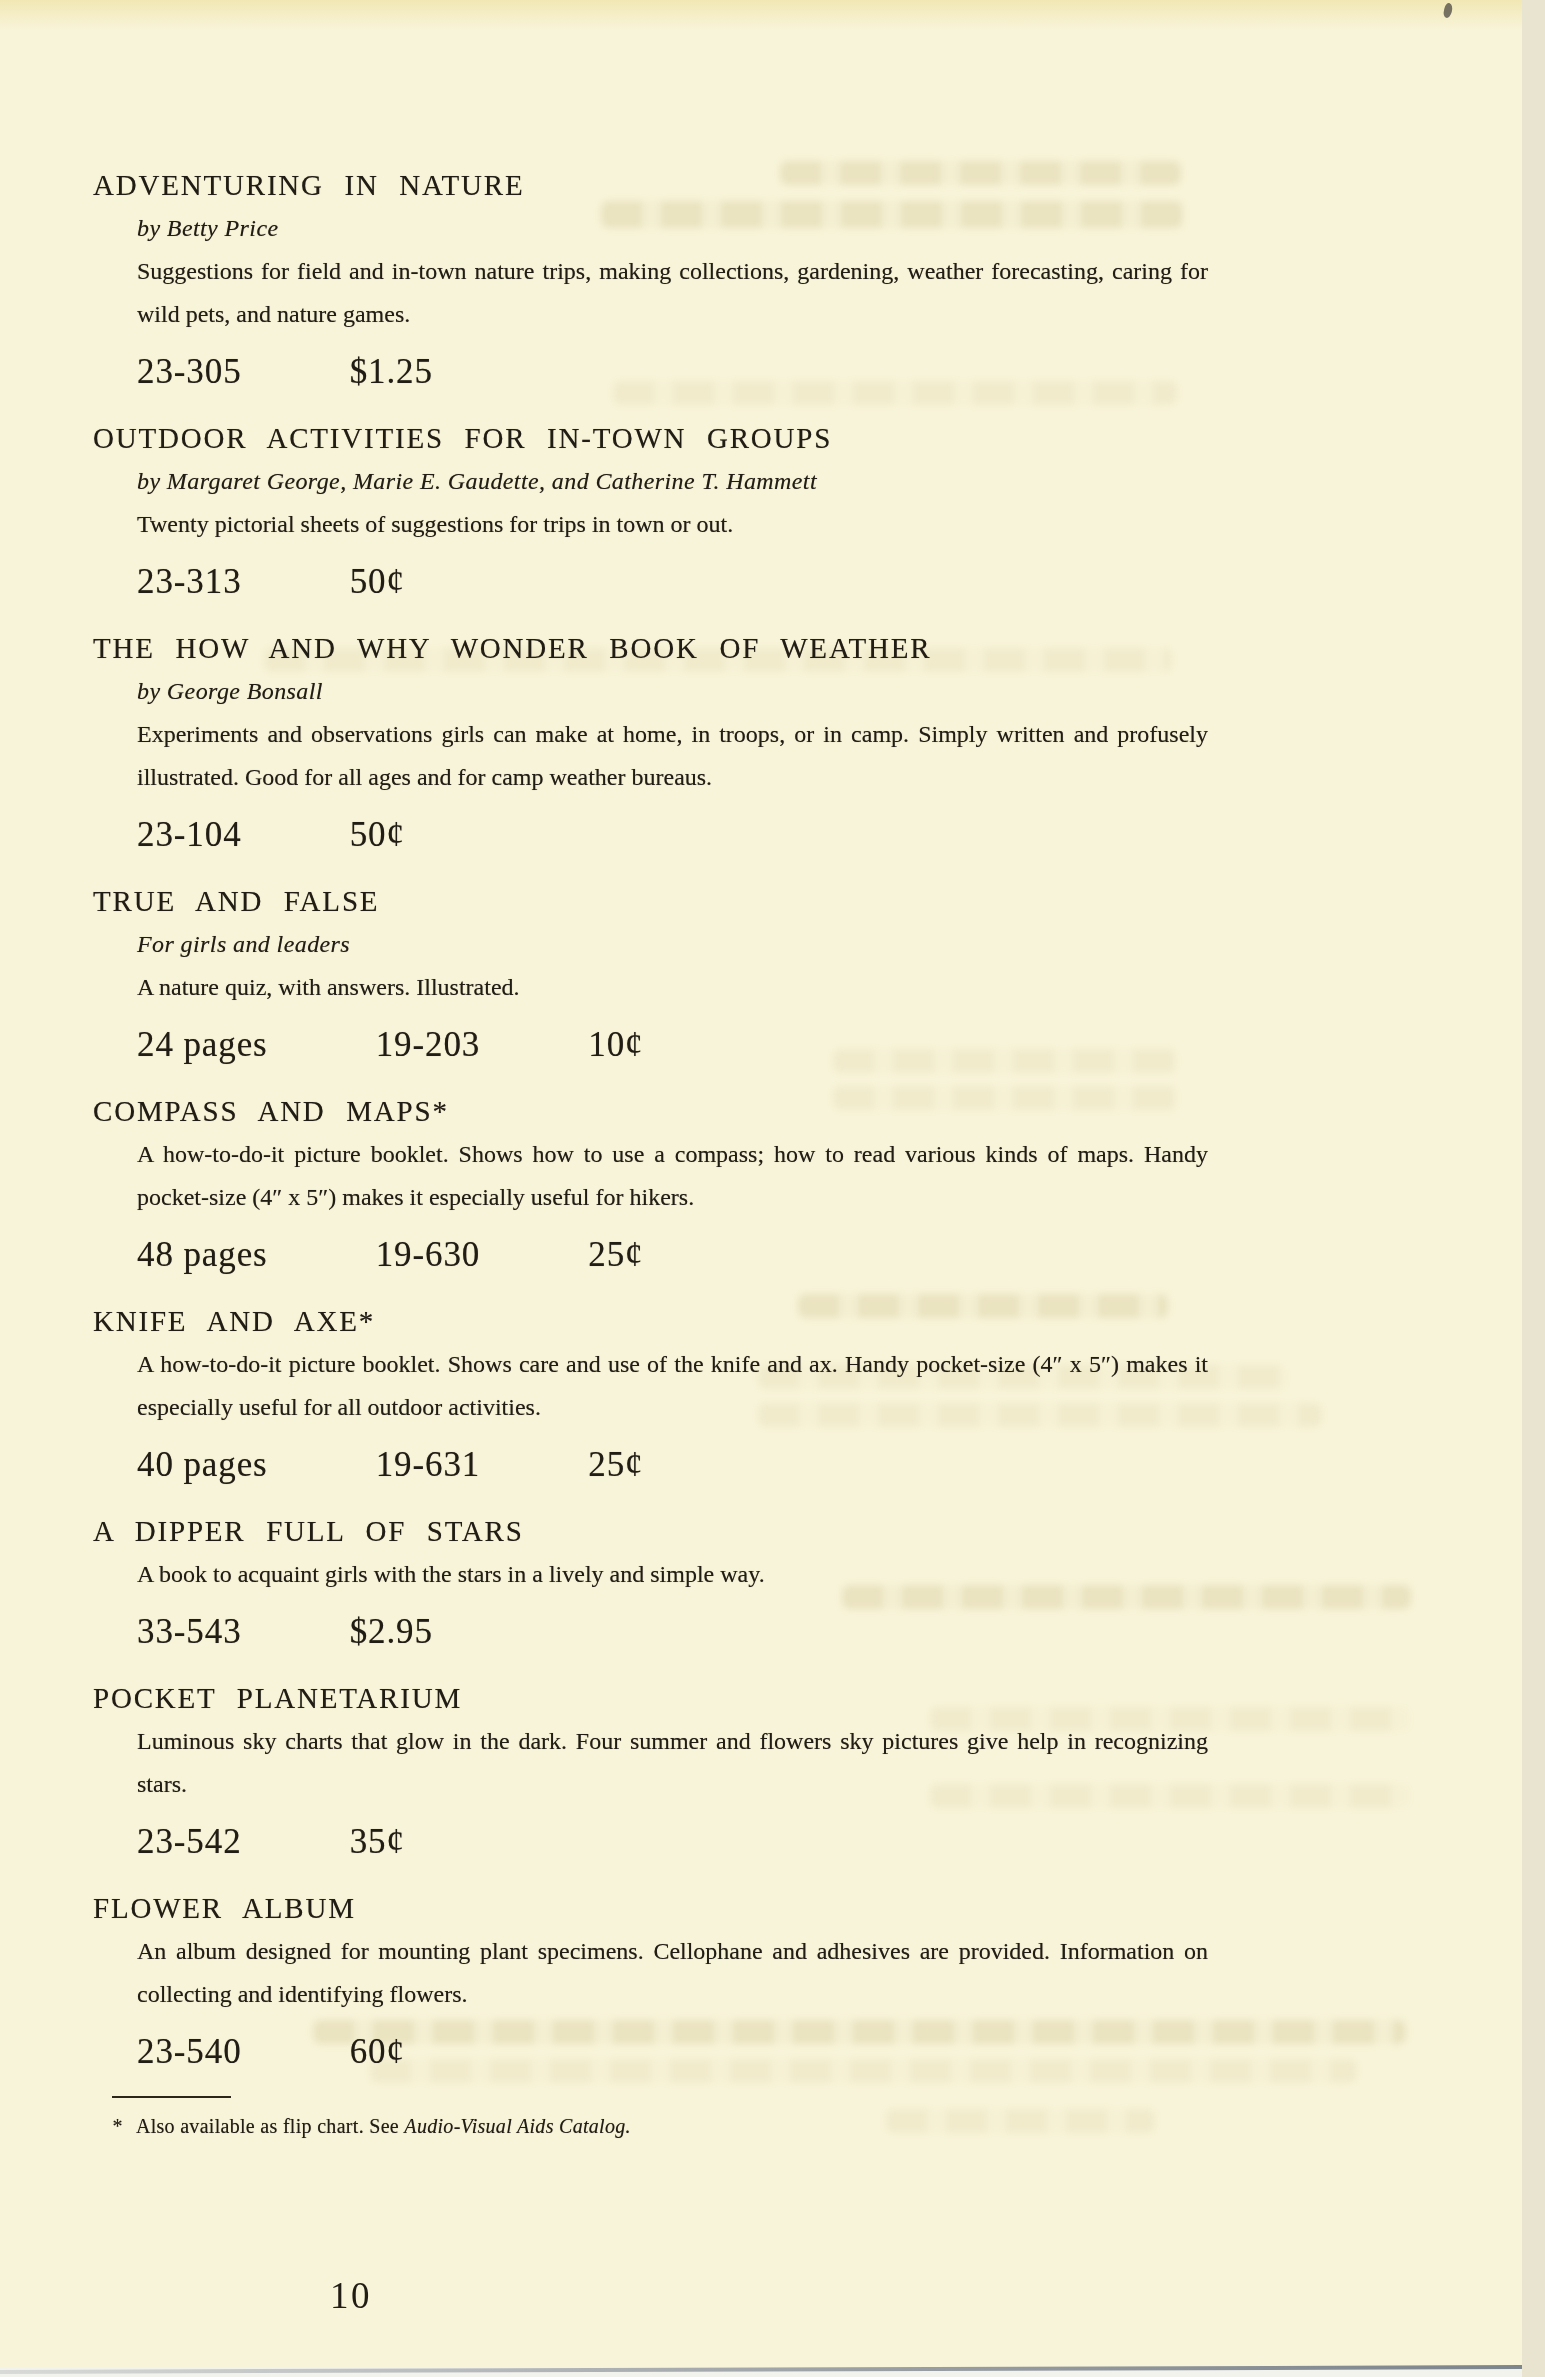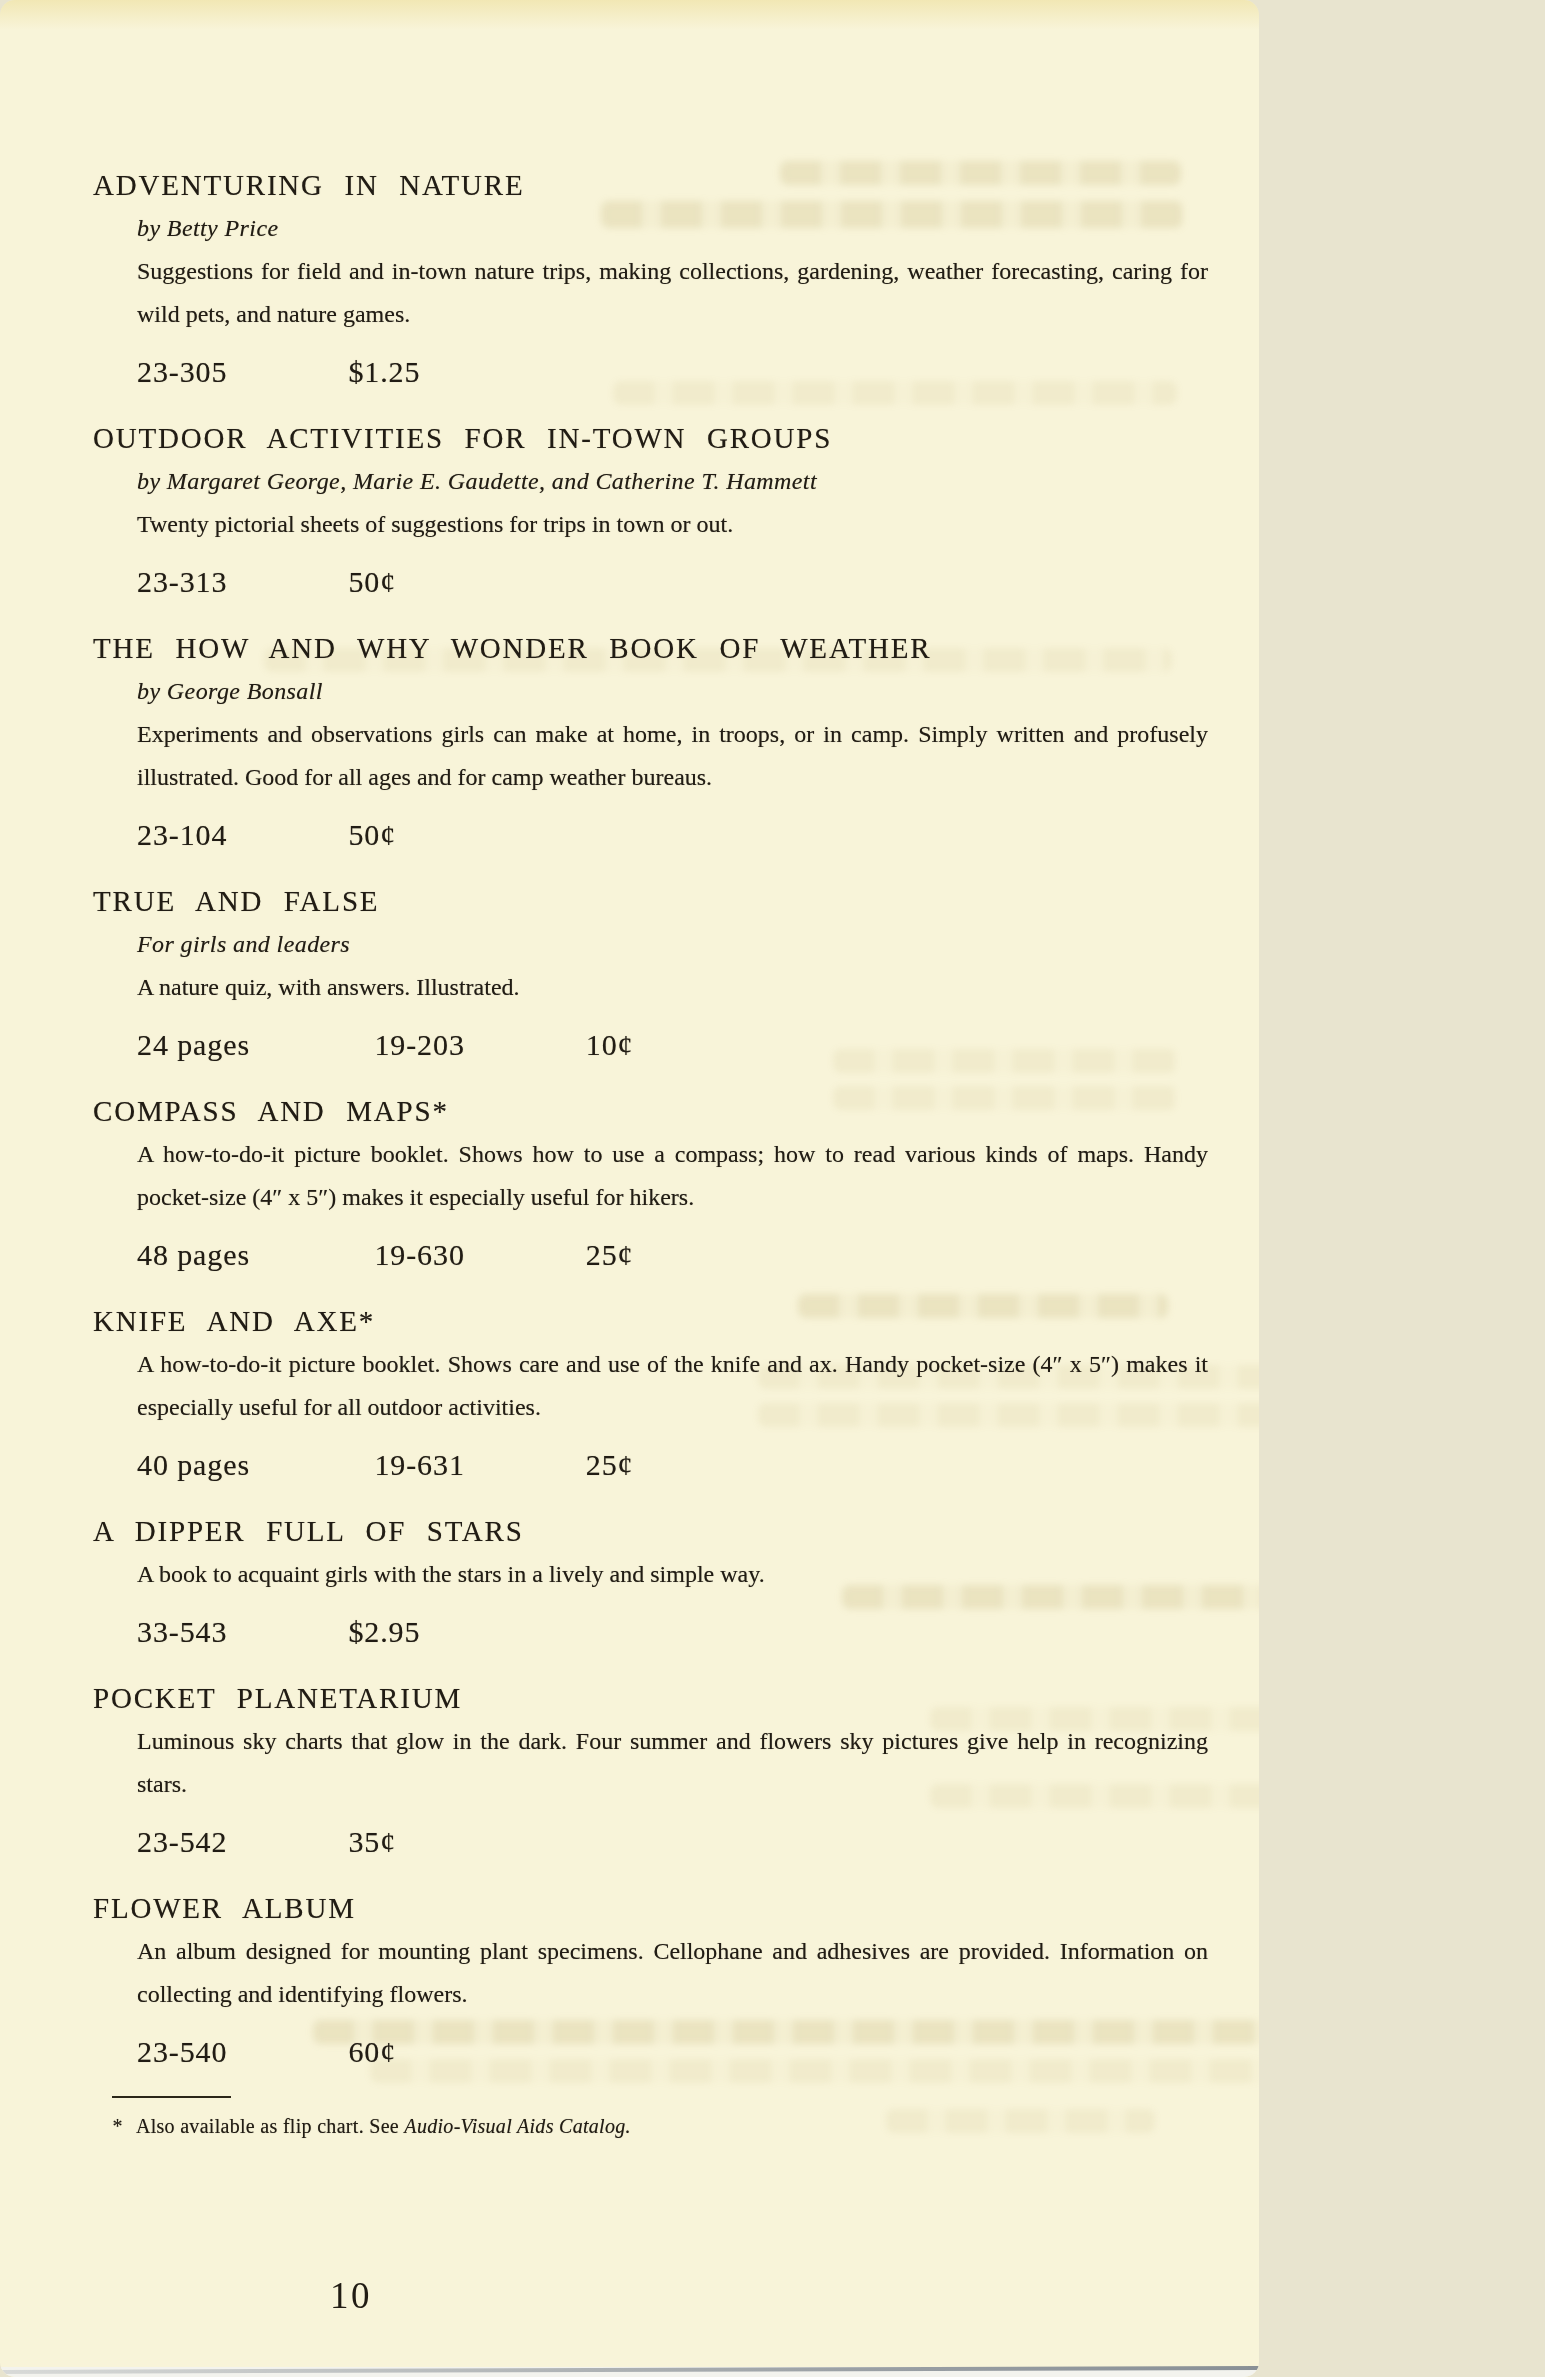--- a/index.html
+++ b/index.html
@@ -1,23 +1,22 @@
 <!DOCTYPE html>
 <html style="font-size:14px"><head>
 <meta charset="utf-8">
 <style>
   html,body{margin:0;padding:0;background:#e8e4cf;}
   .page{
     position:relative;
-    width:1259px;height:2377px;
+    width:1522px;height:2377px;
     background:#f8f4d9;
     overflow:hidden;
     font-family:"Liberation Serif","DejaVu Serif",serif;
     color:#211c14;
-    border-radius:15px;
   }
   
   .top-band{
     position:absolute;top:0;left:0;width:100%;height:30px;
     background:linear-gradient(to bottom, rgba(236,221,150,.55), rgba(236,221,150,0));
     pointer-events:none;
   }
   
   .bottom-paper{
     position:absolute;bottom:0;left:0;width:100%;height:9.7px;
@@ -59,21 +58,21 @@
     margin:0 0 0 44px;font-style:italic;
     font-size:24px;line-height:43px;letter-spacing:0.4px;
   }
   .desc{
     margin:0 0 0 44px;width:1071px;
     font-size:24px;line-height:43px;
     text-align:justify;
   }
   .stock-row{
     margin:14px 0 0 44px;
-    font-size:30px;line-height:43px;letter-spacing:0.9px;
+    font-size:35px;line-height:43px;letter-spacing:0.9px;
   }
   .stock-row span{display:inline-block;}
   .col-code-2{width:203px;}
   .col-pages-3{width:229px;}
   .col-code-3{width:203px;}
 
   .footnote{margin:8.8px 0 0 0;}
   .footnote-rule{
     width:119px;height:0;border-top:2.6px solid #2b2619;
     margin:0 0 12.3px 19.4px;

